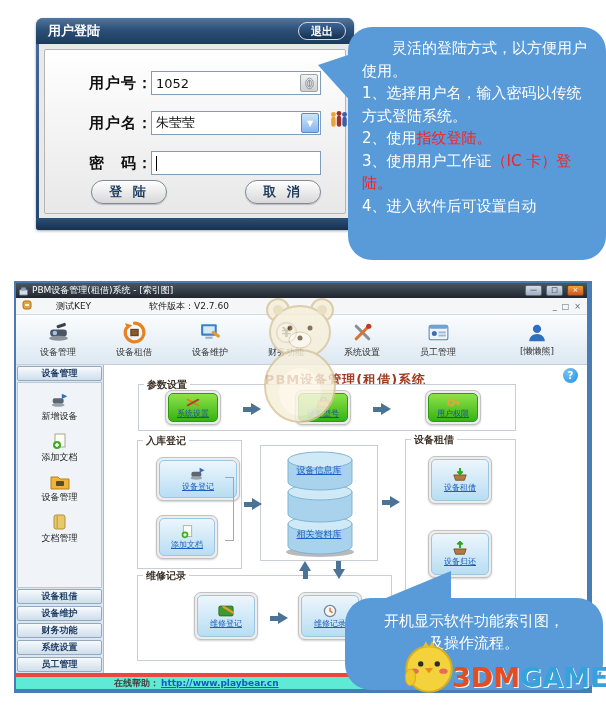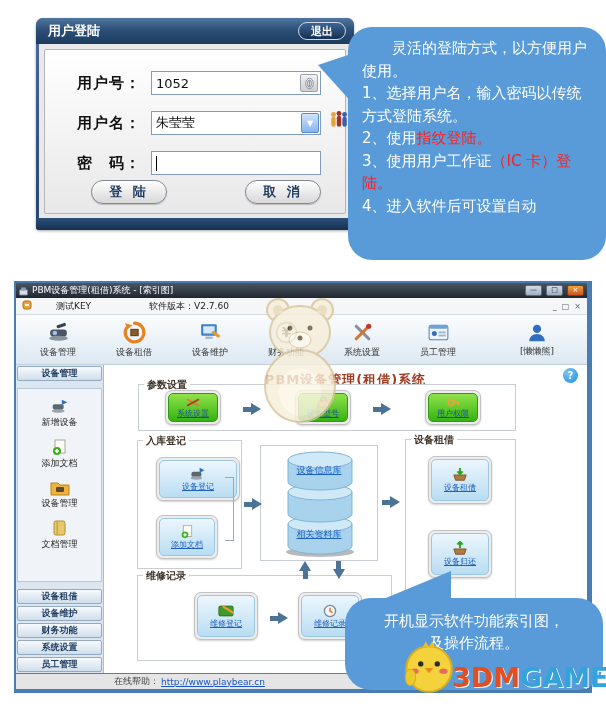--- a/index.html
+++ b/index.html
@@ -11,21 +11,21 @@
   .dlg-titlebar { height:26px; display:flex; align-items:center; padding:0 8px 0 12px;
             background:linear-gradient(180deg,#51779f 0%,#2c5078 45%,#1d3b5e 100%); border-radius:7px 7px 0 0; }
   .dlg-title { color:#fff; font-size:13px; font-weight:bold; flex:1; }
   .dlg-exit { width:48px; height:18px; border-radius:9px; background:linear-gradient(180deg,#3c6596,#16304f);
             border:1px solid #cfd8e8; color:#fff; font-size:11px; font-weight:bold; display:flex; align-items:center; justify-content:center; cursor:pointer; }
   .dlg-body { position:absolute; left:3px; right:3px; top:26px; bottom:12px; background:#e9e9e9; }
   .dlg-inner { position:absolute; left:5px; right:5px; top:5px; bottom:4px; background:linear-gradient(180deg,#ffffff,#e8e8e8);
             border:1px solid #b5b5b5; border-radius:2px; }
   .dlg-bottom { position:absolute; left:0; right:0; bottom:0; height:12px; background:linear-gradient(180deg,#2c5078,#16304f); border-radius:0 0 3px 3px; }
   .frow { position:absolute; left:0; right:0; height:26px; display:flex; align-items:center; }
-  .flabel { position:absolute; left:32px; font-size:15px; font-weight:bold; color:#111; letter-spacing:1px; }
+  .flabel { position:absolute; left:44px; font-size:15px; font-weight:bold; color:#111; letter-spacing:1px; }
   .finput { position:absolute; left:106px; width:170px; height:24px; background:#fff; border:1px solid #7f9db9; font-size:13px; color:#111;
             display:flex; align-items:center; padding:0 4px; }
   .fp-btn { position:absolute; right:2px; top:2px; width:18px; height:18px; background:linear-gradient(180deg,#f2f2f2,#cfcfcf); border:1px solid #9aa2ad; border-radius:2px; display:flex; align-items:center; justify-content:center; }
   .combo-arrow { position:absolute; right:1px; top:1px; width:18px; height:20px; background:linear-gradient(180deg,#cfe3fb,#86b5ef); border:1px solid #5a8ac5; border-radius:2px; color:#fff; font-size:8px; display:flex; align-items:center; justify-content:center; }
   .people-icon { position:absolute; left:284px; top:-1px; }
   .caret { width:1px; height:15px; background:#000; }
   .dlg-btn { position:absolute; width:76px; height:24px; background:linear-gradient(180deg,#fefefe,#d8d8d8); border:1px solid #808a96;
             border-radius:13px; font-size:13px; font-weight:bold; color:#1c3a5f; display:flex; align-items:center; justify-content:center;
             box-shadow:inset 0 1px 0 #fff, 0 1px 1px rgba(0,0,0,.2); cursor:pointer; letter-spacing:3px; }
 
@@ -52,21 +52,21 @@
   .mdi span { cursor:pointer; }
   .toolbar { height:50px; background:linear-gradient(180deg,#fbfdfe,#dde8f2); border-bottom:1px solid #c3cfdb; display:flex; align-items:center; padding:0 4px; }
   .titem { width:76px; display:flex; flex-direction:column; align-items:center; gap:1px; font-size:9px; color:#333; cursor:pointer; }
   .titem-user { margin-left:auto; margin-right:8px; }
   .wbody { flex:1; display:flex; min-height:0; }
 
   
   .sidebar { width:88px; background:#dce6f0; border-right:1px solid #aabccd; display:flex; flex-direction:column; }
   .sgroup { height:15px; background:linear-gradient(180deg,#f7fafc,#cfdeec); border:1px solid #93a9bf; border-radius:2px; margin:1px;
             font-size:9px; font-weight:bold; color:#1c3a5f; display:flex; align-items:center; justify-content:center; cursor:pointer; }
-  .spanel { flex:1; background:#f0f4f8; border:1px solid #b9c8d6; margin:6px 1px; display:flex; flex-direction:column; align-items:center; padding-top:8px; gap:9px; }
+  .spanel { flex:1; background:#f0f4f8; border:1px solid #b9c8d6; margin:0 1px; display:flex; flex-direction:column; align-items:center; padding-top:8px; gap:9px; }
   .sitem { display:flex; flex-direction:column; align-items:center; gap:1px; font-size:9px; color:#222; cursor:pointer; }
   .sgroups-bottom { display:flex; flex-direction:column; }
 
   
   .main { flex:1; position:relative; background:#fff; overflow:hidden; }
   .main-title { position:absolute; top:6px; left:0; right:0; text-align:center; font-size:13px; font-weight:bold; color:#a03a20; letter-spacing:1px; }
   .help { position:absolute; right:9px; top:3px; width:15px; height:15px; border-radius:50%; background:radial-gradient(circle at 35% 30%,#7cc4f2,#1d8fe0);
           color:#fff; font-size:10px; font-weight:bold; display:flex; align-items:center; justify-content:center; cursor:pointer; }
   .sec { position:absolute; background:#fff; border:1px solid #c9ced4; }
   .sec-label { position:absolute; top:-7px; left:5px; background:#fff; padding:0 3px; font-size:10px; font-weight:bold; color:#40342a; }
@@ -80,21 +80,21 @@
 
   .arrow { position:absolute; width:18px; height:12px; }
   .arrow .bar { position:absolute; left:0; top:3.5px; width:8px; height:5px; background:#4a7396; }
   .arrow .tip { position:absolute; left:8px; top:0; width:0; height:0; border-top:6px solid transparent; border-bottom:6px solid transparent; border-left:10px solid #4a7396; }
   .arrow.up   { transform:rotate(-90deg); }
   .arrow.down { transform:rotate(90deg); }
 
   .bracket { position:absolute; border:1px solid #9aa8b8; border-left:none; }
   .dbbox-label { position:absolute; left:0; right:0; text-align:center; font-size:9px; color:#1d5fc0; text-decoration:underline; }
 
-  .statusbar { height:16px; background:#e5e5e5; border-top:1px solid #ef4444; display:flex; align-items:center; font-size:9px; color:#444; padding-left:98px; gap:2px; }
+  .statusbar { height:16px; background:#5eead4; border-top:4px solid #ef4444; display:flex; align-items:center; font-size:9px; color:#444; padding-left:98px; gap:2px;font-weight:bold; }
   .statusbar a { color:#1a56c4; text-decoration:underline; cursor:pointer; }
 
   
   .bear { position:absolute; left:250px; top:292px; z-index:6; opacity:.82; pointer-events:none; }
   .chick { position:absolute; left:398px; top:636px; z-index:31; pointer-events:none; }
   .brand { position:absolute; left:452px; top:662px; z-index:31; font-size:27px; font-weight:bold; letter-spacing:0; pointer-events:none;
            text-shadow:1px 1px 0 #fff; }
   .brand .o { color:#e34d21; } .brand .b { color:#34a3dc; }
 </style>
 </head>

